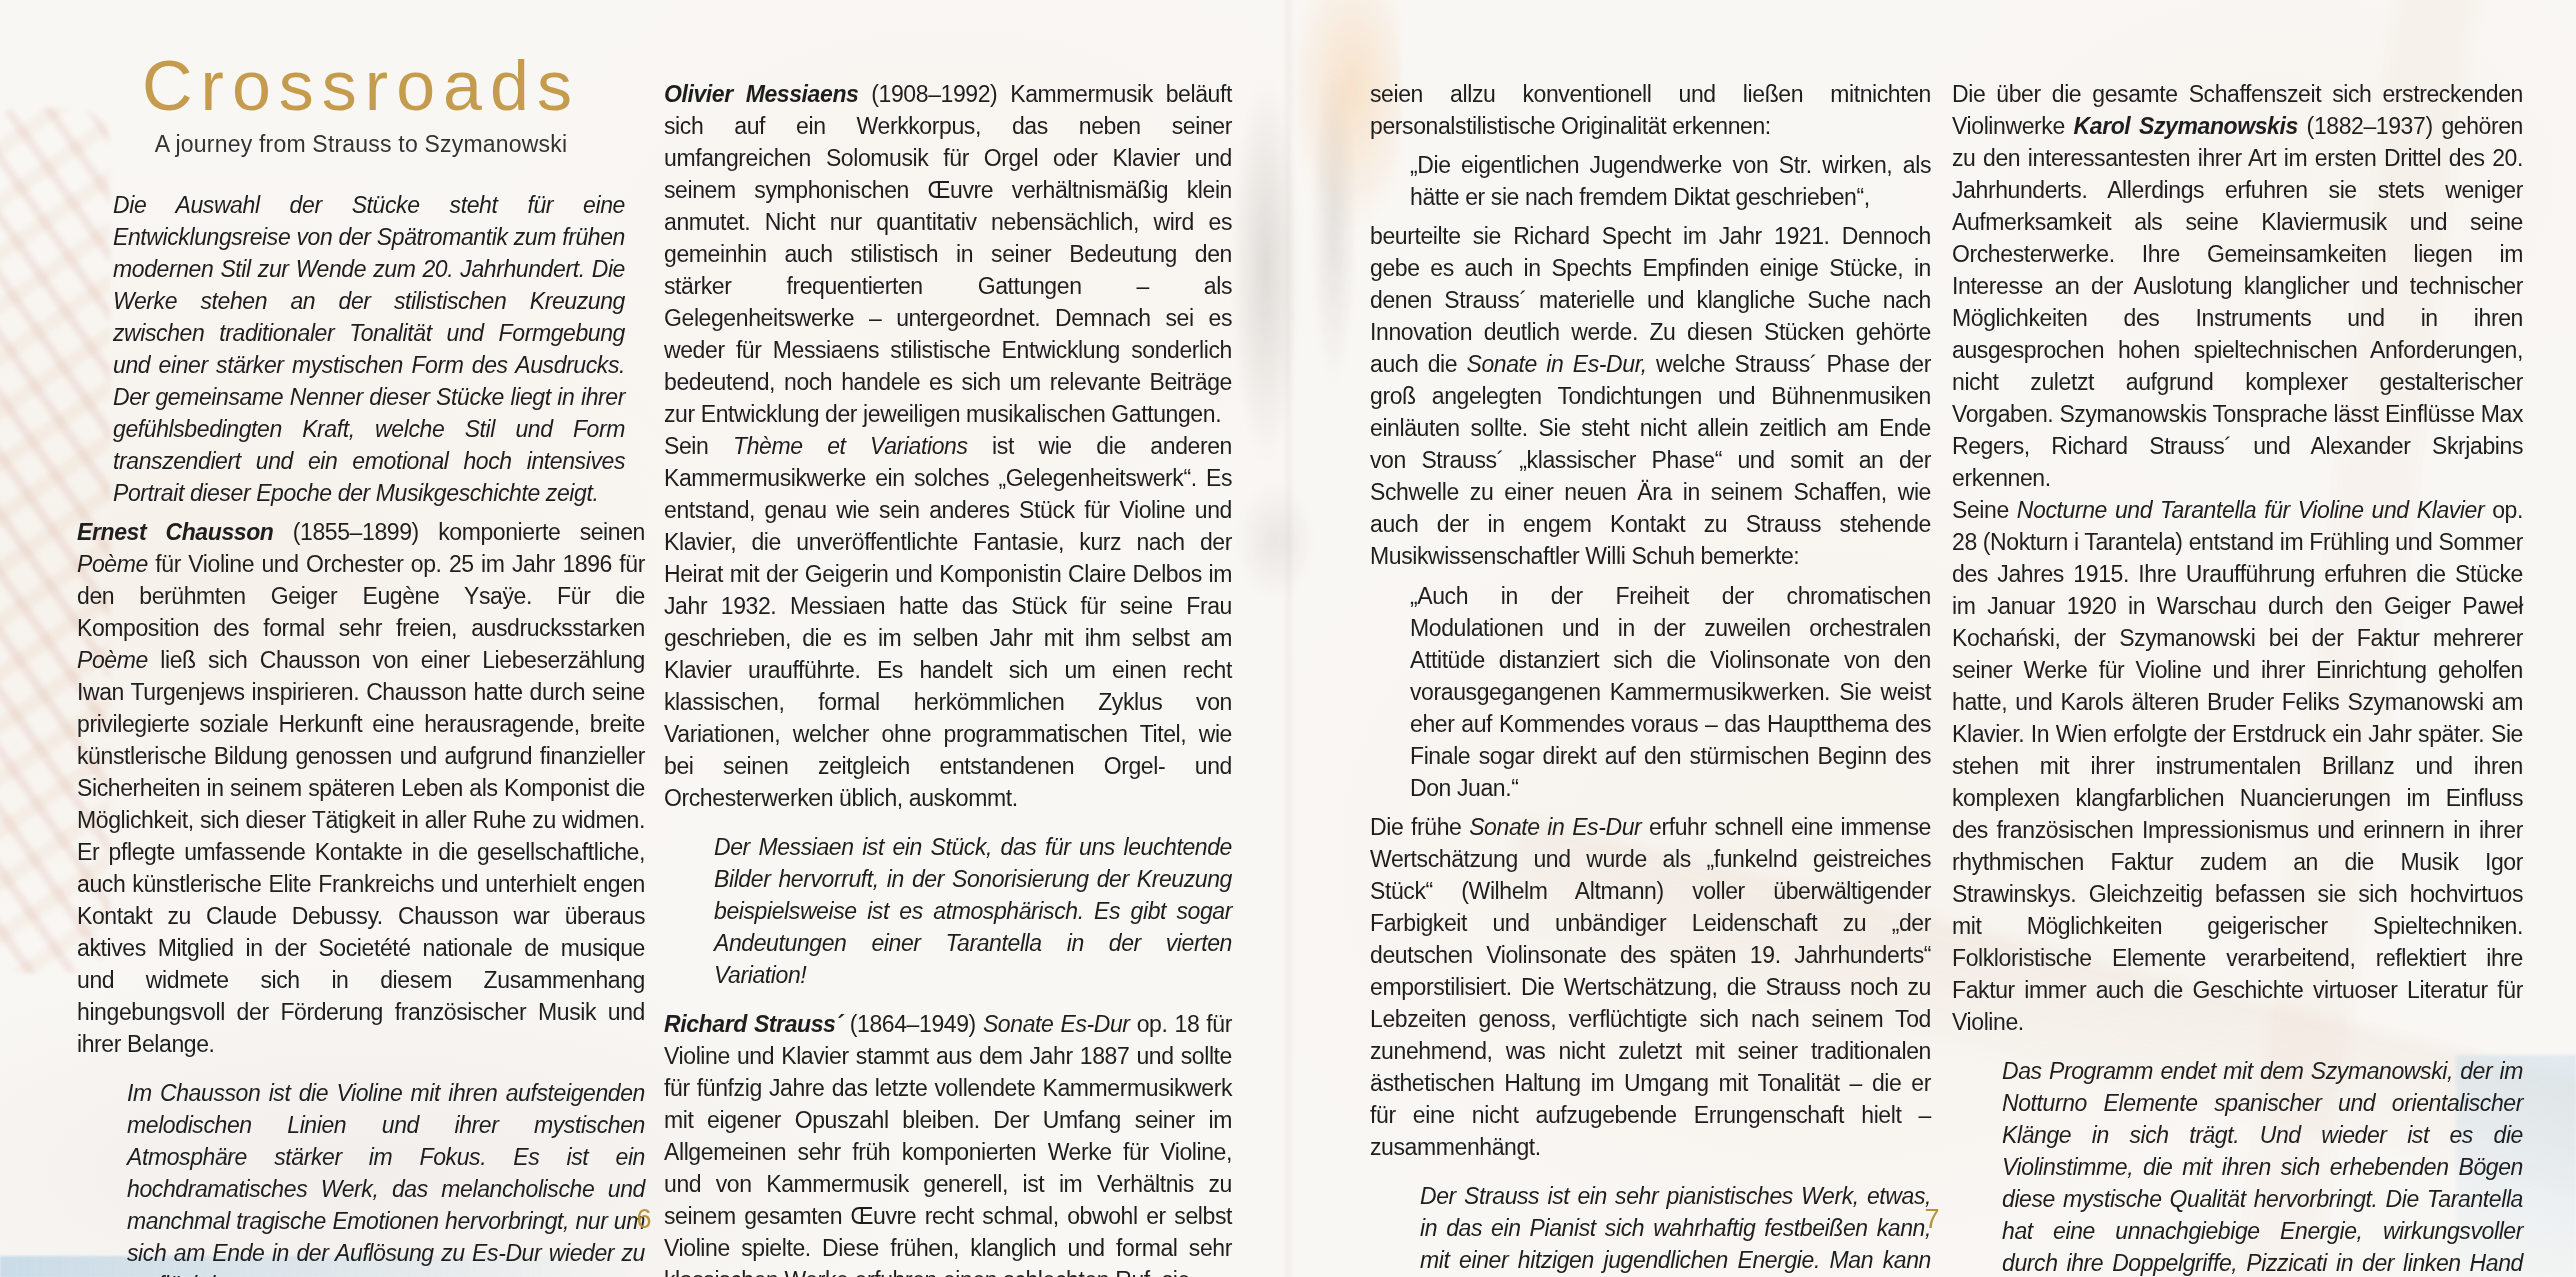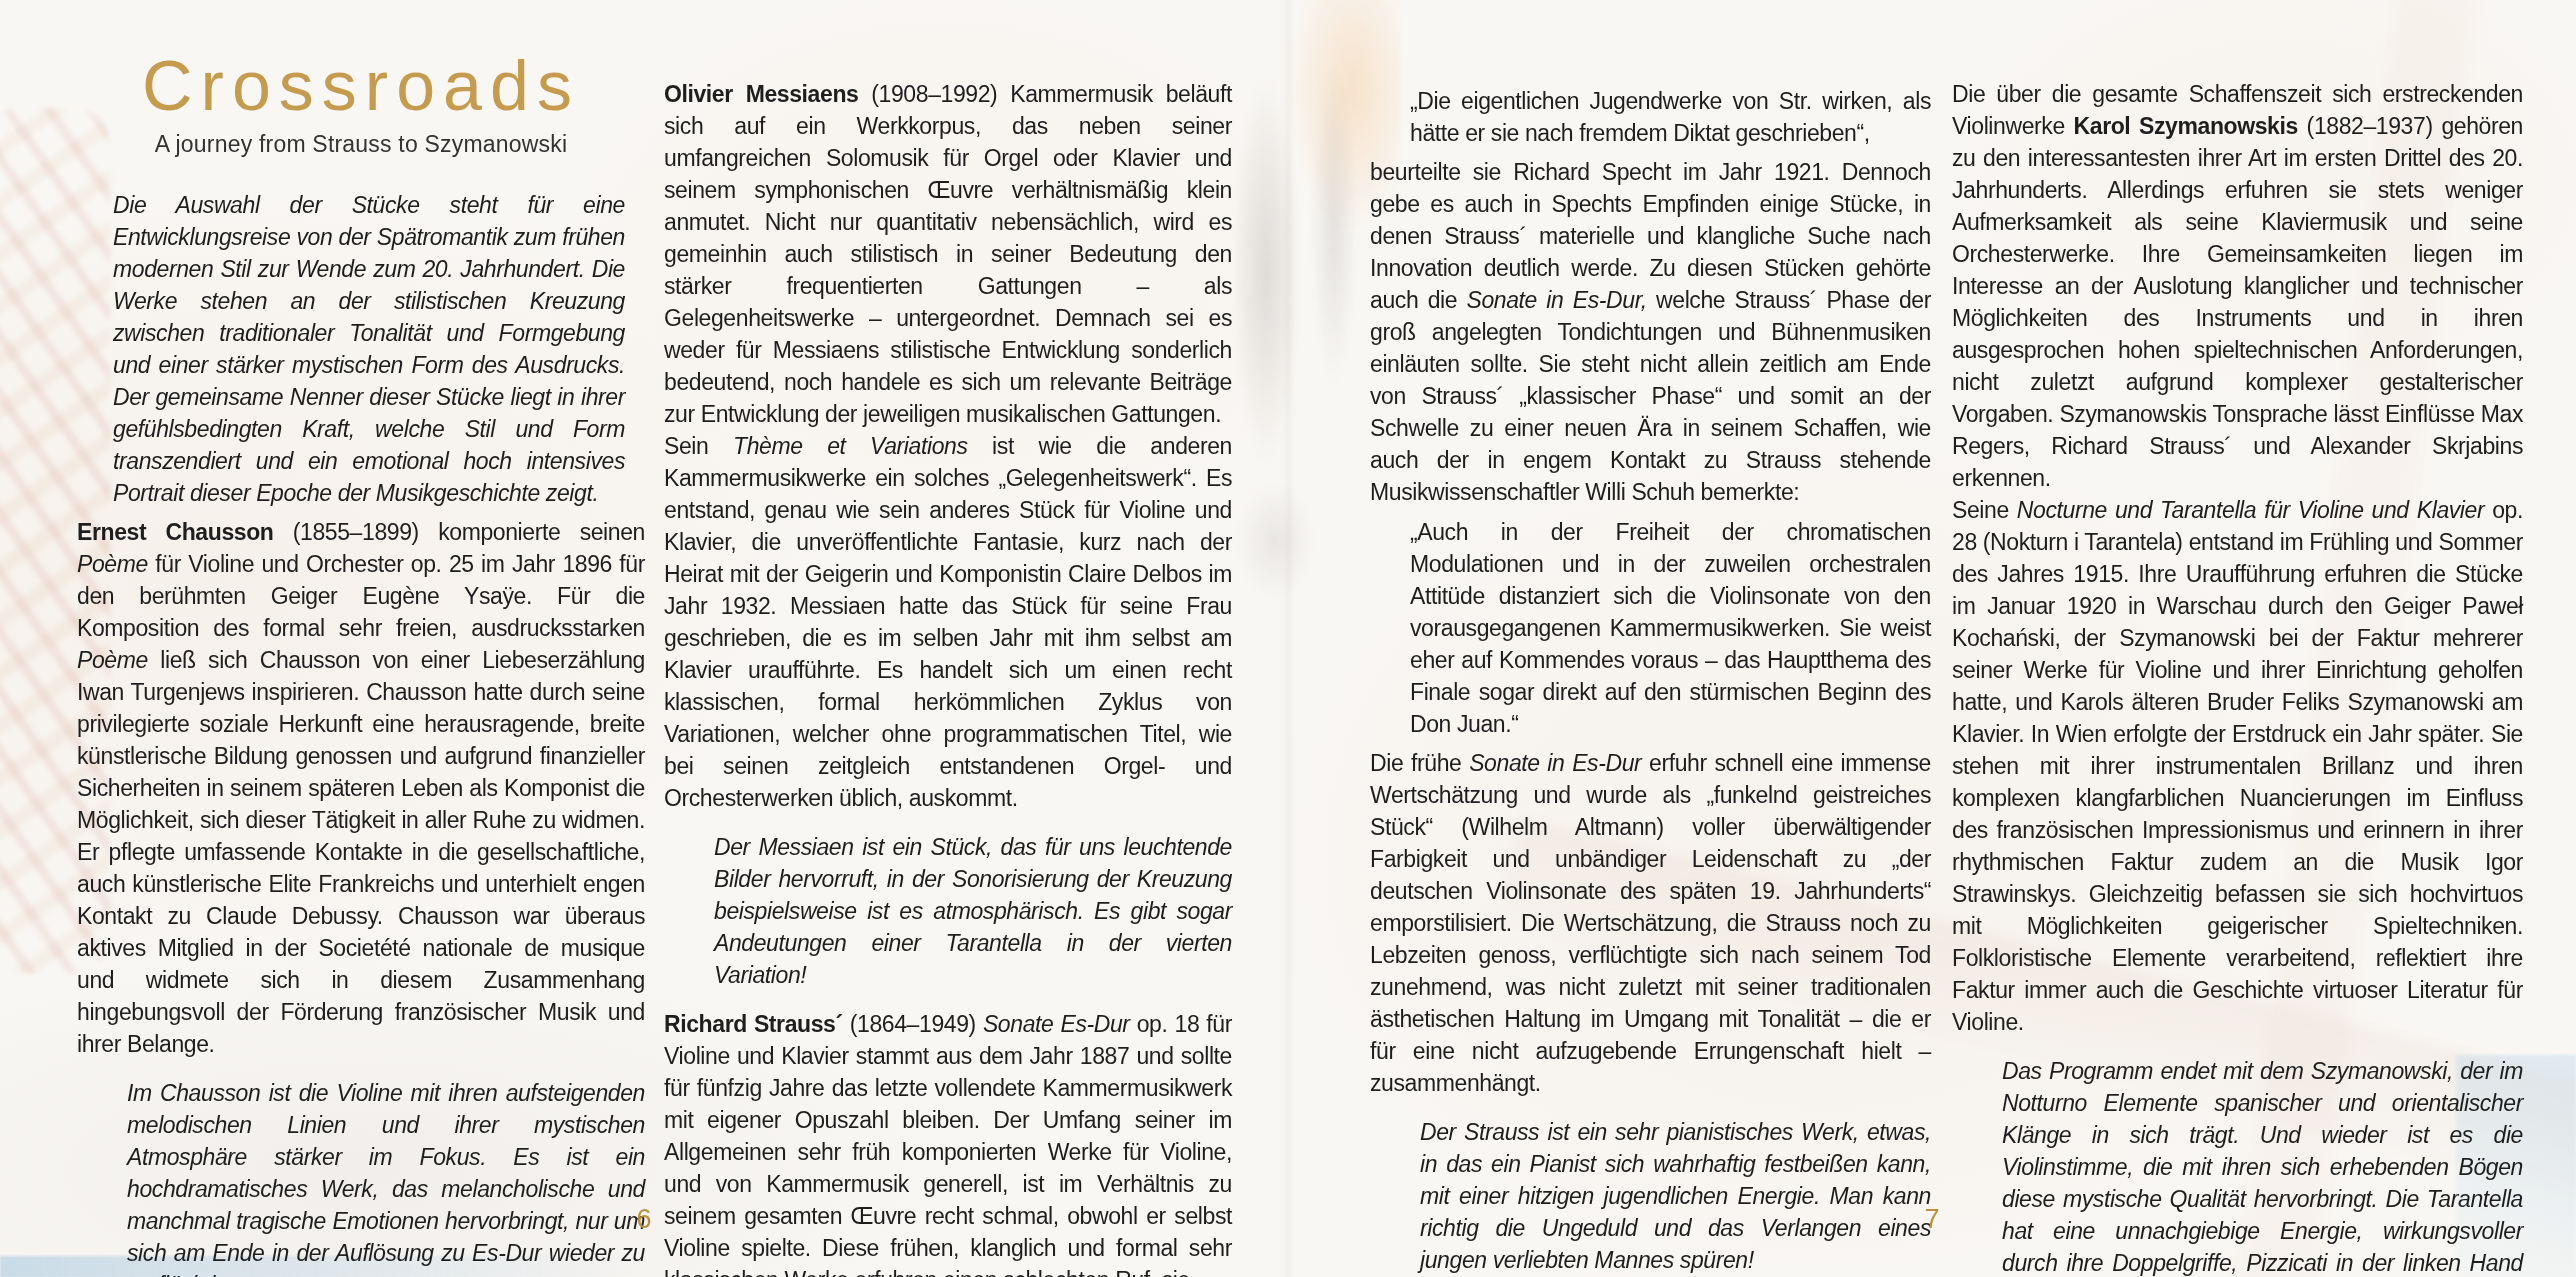--- a/index.html
+++ b/index.html
@@ -86,21 +86,21 @@
   .booklet-title {
     font-size:70px; line-height:1.05; font-weight:normal;
     letter-spacing:8px; color:#c59b4e; margin:0;
   }
   .booklet-subtitle {
     font-size:23px; line-height:1.2; font-weight:normal;
     letter-spacing:0.2px; color:#333; margin:7.2px 0 0 0;
   }
 
   .para { margin:0; }
-  .para .b { font-weight:bold; }
+  .para .b { font-weight:bold;font-style:italic; }
   .para .i { font-style:italic; }
   .intro   { font-style:italic; padding-left:36px; padding-right:20px; }
   .gap     { margin-top:7px; }
   .quote   { font-style:italic; padding-left:50px; margin-top:17px; margin-bottom:17px; }
   .quote-upright { padding-left:40px; margin-top:7.2px; margin-bottom:7.2px; }
 
   .page-number {
     position:absolute; top:1204px; width:1288px;
     text-align:center; font-size:27px; color:#b9913c;
   }
@@ -141,20 +141,21 @@
           <p class="para quote"><span>Der Messiaen ist ein Stück, das für uns leuchtende Bilder hervorruft, in der Sonorisierung der Kreuzung beispielsweise ist es atmosphärisch. Es gibt sogar Andeutungen einer Tarantella in der vierten Variation!</span></p>
           <p class="para plain gap"><span class="b">Richard Strauss´</span><span> (1864–1949) </span><span class="i">Sonate Es-Dur</span><span> op. 18 für Violine und Klavier stammt aus dem Jahr 1887 und sollte für fünfzig Jahre das letzte vollendete Kammermusikwerk mit eigener Opuszahl bleiben. Der Umfang seiner im Allgemeinen sehr früh komponierten Werke für Violine, und von Kammermusik generell, ist im Verhältnis zu seinem gesamten Œuvre recht schmal, obwohl er selbst Violine spielte. Diese frühen, klanglich und formal sehr klassischen Werke erfuhren einen schlechten Ruf, sie</span></p>
         </div>
     </div>
     <div class="page-number" id="page-number-6">6</div>
   </div>
 
   <div>
     <div class="column" id="column-3">
       <div>
+          <p class="para plain"><span>seien allzu konventionell und ließen mitnichten personalstilistische Originalität erkennen:</span></p>
           <p class="para quote-upright"><span>„Die eigentlichen Jugendwerke von Str. wirken, als hätte er sie nach fremdem Diktat geschrieben“,</span></p>
           <p class="para plain"><span>beurteilte sie Richard Specht im Jahr 1921. Dennoch gebe es auch in Spechts Empfinden einige Stücke, in denen Strauss´ materielle und klangliche Suche nach Innovation deutlich werde. Zu diesen Stücken gehörte auch die </span><span class="i">Sonate in Es-Dur,</span><span> welche Strauss´ Phase der groß angelegten Tondichtungen und Bühnenmusiken einläuten sollte. Sie steht nicht allein zeitlich am Ende von Strauss´ „klassischer Phase“ und somit an der Schwelle zu einer neuen Ära in seinem Schaffen, wie auch der in engem Kontakt zu Strauss stehende Musikwissenschaftler Willi Schuh bemerkte:</span></p>
           <p class="para quote-upright"><span>„Auch in der Freiheit der chromatischen Modulationen und in der zuweilen orchestralen Attitüde distanziert sich die Violinsonate von den vorausgegangenen Kammermusikwerken. Sie weist eher auf Kommendes voraus – das Hauptthema des Finale sogar direkt auf den stürmischen Beginn des Don Juan.“</span></p>
           <p class="para plain gap"><span>Die frühe </span><span class="i">Sonate in Es-Dur</span><span> erfuhr schnell eine immense Wertschätzung und wurde als „funkelnd geistreiches Stück“ (Wilhelm Altmann) voller überwältigender Farbigkeit und unbändiger Leidenschaft zu „der deutschen Violinsonate des späten 19. Jahrhunderts“ emporstilisiert. Die Wertschätzung, die Strauss noch zu Lebzeiten genoss, verflüchtigte sich nach seinem Tod zunehmend, was nicht zuletzt mit seiner traditionalen ästhetischen Haltung im Umgang mit Tonalität – die er für eine nicht aufzugebende Errungenschaft hielt –zusammenhängt.</span></p>
           <p class="para quote"><span>Der Strauss ist ein sehr pianistisches Werk, etwas, in das ein Pianist sich wahrhaftig festbeißen kann, mit einer hitzigen jugendlichen Energie. Man kann richtig die Ungeduld und das Verlangen eines jungen verliebten Mannes spüren!</span></p>
         </div>
     </div>
     <div class="column" id="column-4">
       <div>
           <p class="para plain"><span>Die über die gesamte Schaffenszeit sich erstreckenden Violinwerke </span><span class="b">Karol Szymanowskis</span><span> (1882–1937) gehören zu den interessantesten ihrer Art im ersten Drittel des 20. Jahrhunderts. Allerdings erfuhren sie stets weniger Aufmerksamkeit als seine Klaviermusik und seine Orchesterwerke. Ihre Gemeinsamkeiten liegen im Interesse an der Auslotung klanglicher und technischer Möglichkeiten des Instruments und in ihren ausgesprochen hohen spieltechnischen Anforderungen, nicht zuletzt aufgrund komplexer gestalterischer Vorgaben. Szymanowskis Tonsprache lässt Einflüsse Max Regers, Richard Strauss´ und Alexander Skrjabins erkennen.</span></p>

